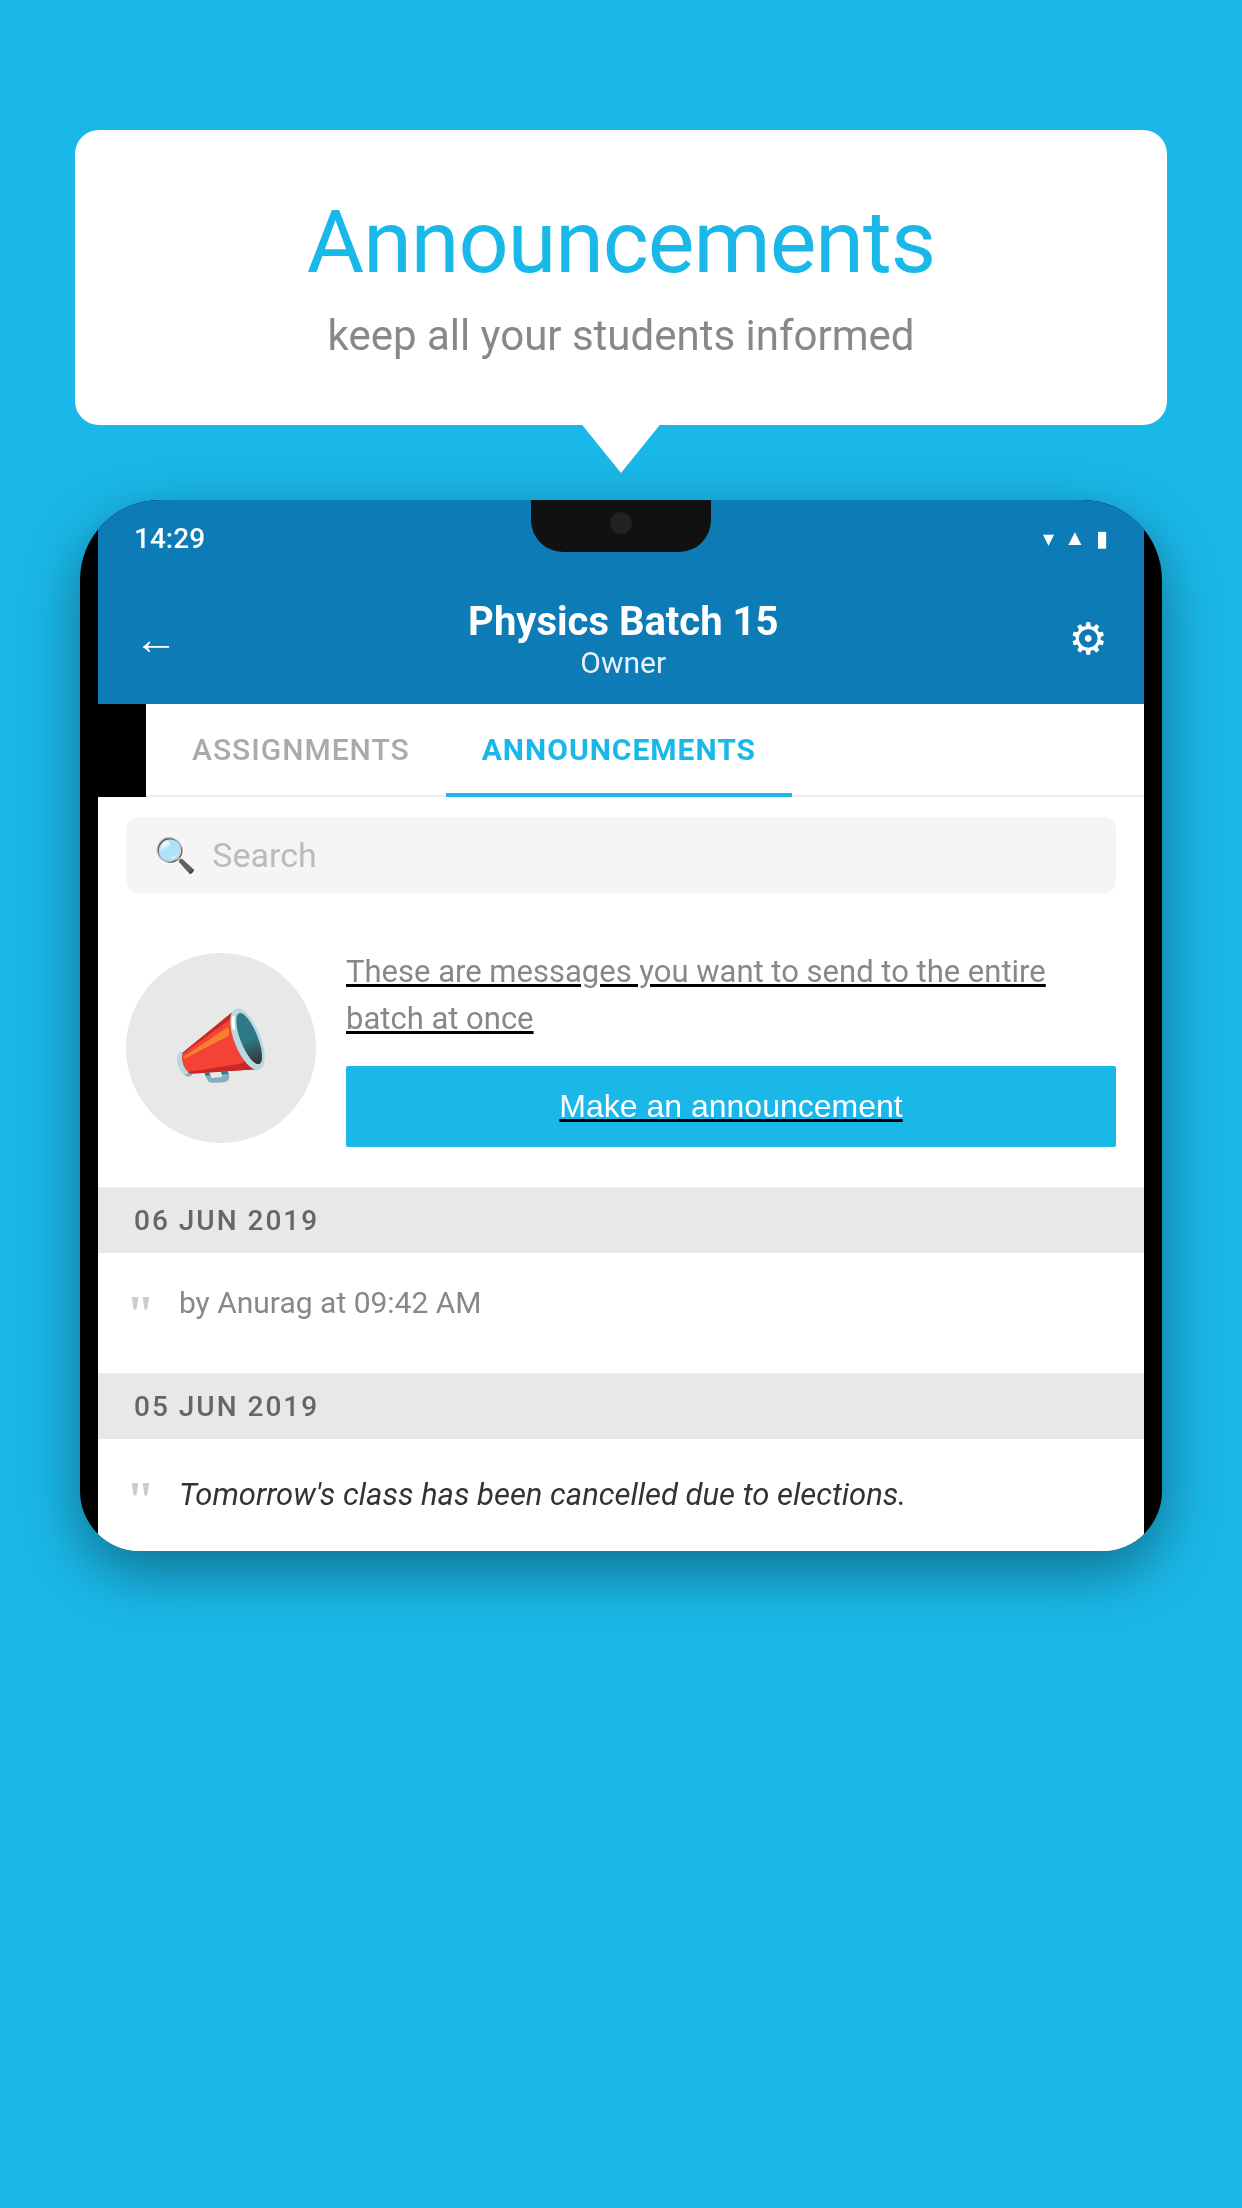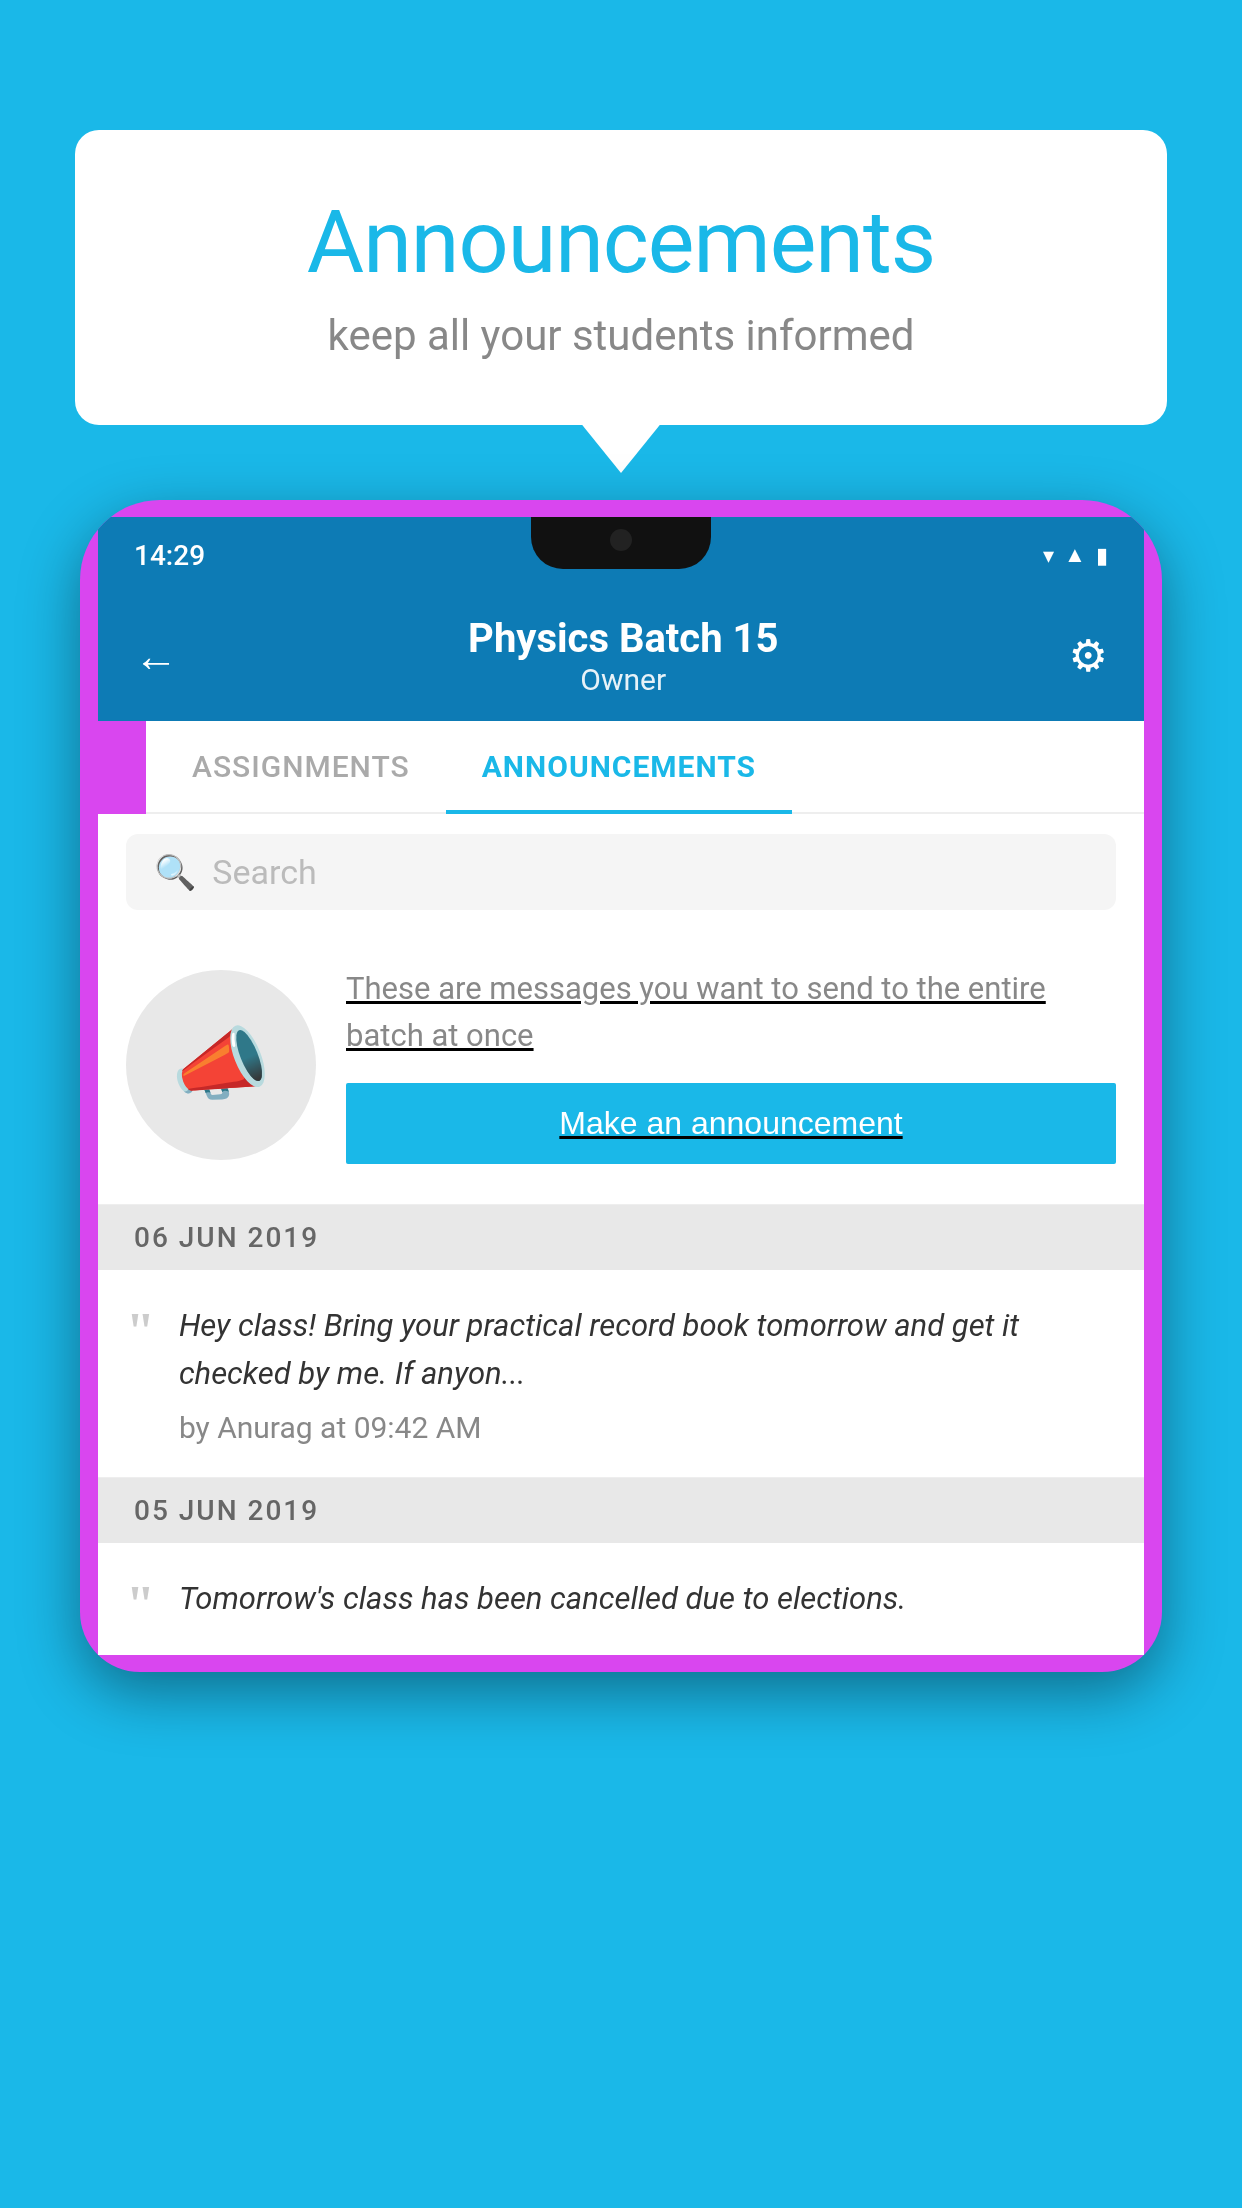--- a/index.html
+++ b/index.html
@@ -60,23 +60,23 @@
     .phone-wrapper {
       position: absolute;
       top: 500px;
       left: 80px;
       right: 80px;
       bottom: 0;
     }
 
     .phone-frame {
       width: 100%;
-      background: #d946ef;
+      background: #000000;
       border-radius: 80px 80px 60px 60px;
-      padding: 17px 18px;
+      padding: 0 18px;
       overflow: hidden;
       box-shadow: 0 20px 60px rgba(0,0,0,0.4);
       position: relative;
     }
 
     
     .phone-top-bar {
       background: #0d7bb5;
       height: 76px;
       display: flex;
@@ -395,21 +395,20 @@
           <p class="promo-text">These are messages you want to send to the entire batch at once</p>
           <button class="make-announcement-btn">Make an announcement</button>
         </div>
       </div>
 
       <div class="date-header">06  JUN  2019</div>
 
       <div class="announcement-item">
         <div class="quote-icon">"</div>
         <div class="announcement-content">
-          <div class="announcement-text">Hey class! Bring your practical record book tomorrow and get it checked by me. If anyon...</div>
           <div class="announcement-meta">by Anurag at 09:42 AM</div>
         </div>
       </div>
 
       <div class="date-header">05  JUN  2019</div>
 
       <div class="announcement-item-partial">
         <div class="quote-icon">"</div>
         <div class="announcement-content">
           <div class="announcement-text">Tomorrow's class has been cancelled due to elections.</div>

